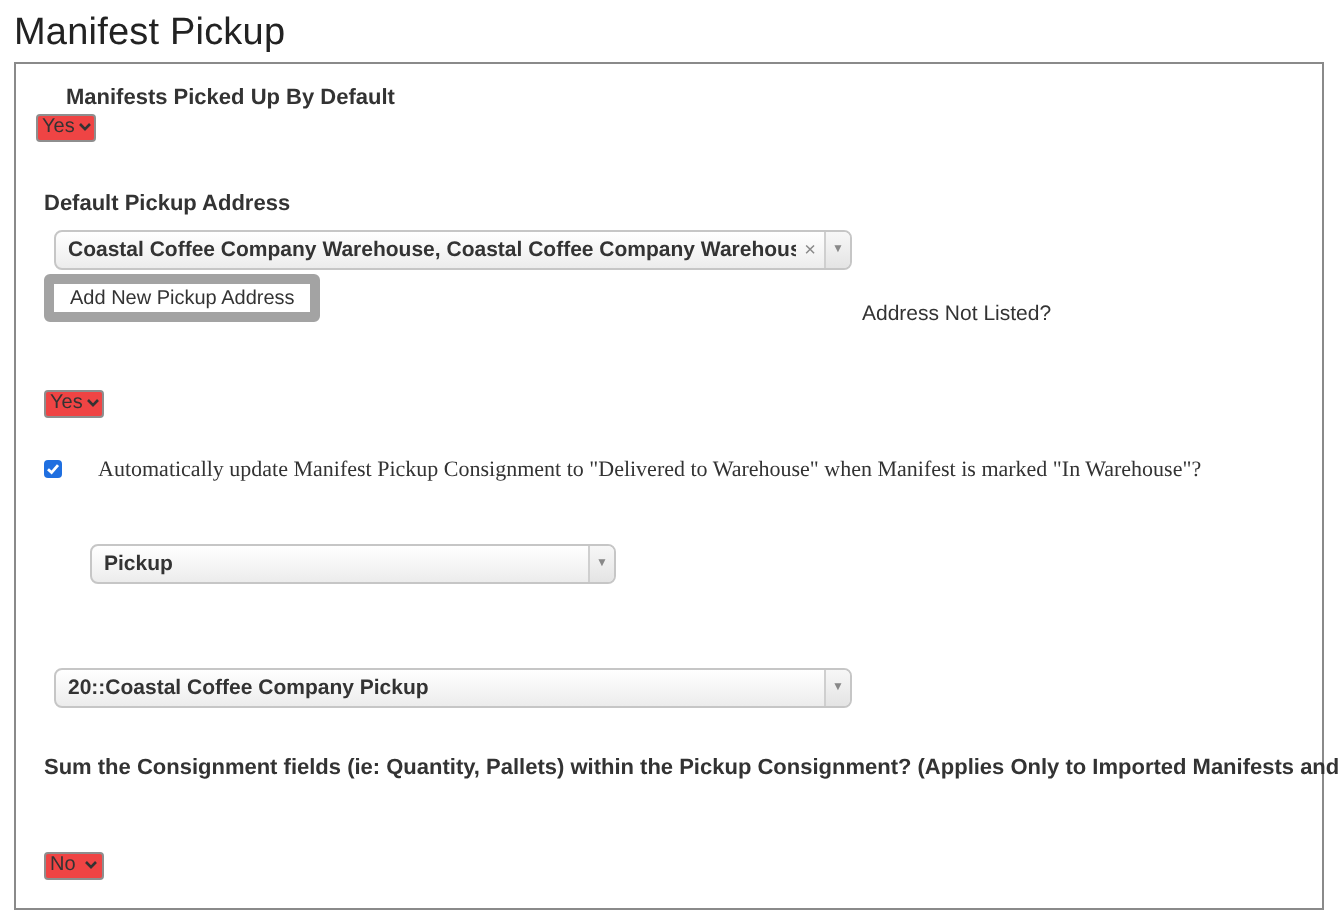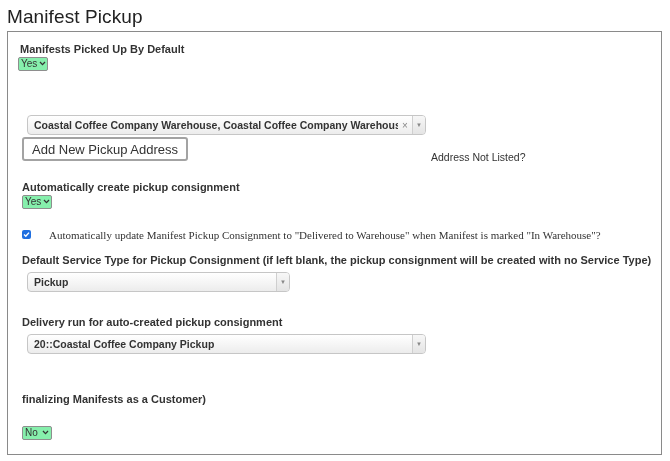--- a/index.html
+++ b/index.html
@@ -25,21 +25,21 @@
     .lbl {
       position: absolute;
       font-size: 11px; font-weight: bold; color: #333;
       white-space: nowrap;
     }
     .mini-select {
       position: absolute;
       height: 14px;
       border: 1px solid #8e8e8e;
       border-radius: 2px;
-      background: #86efac;
+      background: #ef4444;
       font-size: 10px; color: #333;
       display: flex; align-items: center;
       padding: 0 2px 0 2px;
       line-height: 12px;
     }
     .mini-select .chev {
       display: inline-block; width: 7px; height: 7px; margin-left: 2px;
       position: relative; top: -1px;
     }
     .mini-select .chev svg { display: block; }
@@ -64,24 +64,24 @@
       background: linear-gradient(#f7f7f7, #e4e4e4);
       display: flex; align-items: center; justify-content: center;
       font-size: 6px; color: #888;
     }
     .plain-text {
       position: absolute; font-size: 10.5px; color: #333; white-space: nowrap; margin-top: 32px;
     }
     .btn {
       position: absolute;
       height: 24px;
-      border: 2px solid #a3a3a3;
+      border: 5px solid #a3a3a3;
       border-radius: 3px;
       background: #fff;
-      font-size: 13px; color: #333;
+      font-size: 10px; color: #333;
       font-family: "Liberation Sans", sans-serif;
       padding: 0 8px;
       display: flex; align-items: center;
     }
     .cb {
       position: absolute;
       width: 9px; height: 9px;
       background: #1f6fe0;
       border-radius: 2px;
       display: flex; align-items: center; justify-content: center;
@@ -91,68 +91,66 @@
     }
   </style>
 </head>
 <body>
 
 <div class="page">
   <h1 class="page-title">Manifest Pickup</h1>
 
   <div class="panel">
 
-    <div class="lbl" style="left:12px; top:11px;">Manifests Picked Up By Default</div>
+    <div class="lbl" style="left:25px; top:11px;">Manifests Picked Up By Default</div>
     <div class="mini-select" style="left:10px; top:25px; width:30px;">
       <span>Yes</span>
       <span class="chev">
         <svg width="7" height="7" viewBox="0 0 7 7">
             <path d="M1 2 L3.5 4.6 L6 2" stroke="#333" stroke-width="1.3" fill="none"></path>
           </svg>
       </span>
     </div>
 
+    <div class="lbl" style="left:14px; top:64px;">Default Pickup Address</div>
     <div class="chosen" style="left:19px; top:83px; width:399px;">
       <span class="val">Coastal Coffee Company Warehouse, Coastal Coffee Company Warehouse, 2...</span>
       <span class="x">×</span>
       <span class="arrow">▼</span>
     </div>
     <div class="plain-text" style="left:423px; top:87px;">Address Not Listed?</div>
     <button class="btn" style="left:14px; top:105px;">Add New Pickup Address</button>
 
-    <div class="lbl" style="left:14px; top:149px;">Automatically create pickup consignment</div>
     <div class="mini-select" style="left:14px; top:163px; width:30px;">
       <span>Yes</span>
       <span class="chev">
         <svg width="7" height="7" viewBox="0 0 7 7">
             <path d="M1 2 L3.5 4.6 L6 2" stroke="#333" stroke-width="1.3" fill="none"></path>
           </svg>
       </span>
     </div>
 
     <div class="cb" style="left:14px; top:198px;">
       <svg width="7" height="7" viewBox="0 0 7 7">
           <path d="M1 3.6 L2.8 5.3 L6 1.6" stroke="#fff" stroke-width="1.4" fill="none"></path>
         </svg>
     </div>
     <div class="check-label" style="left:41px; top:197px;">Automatically update Manifest Pickup Consignment to "Delivered to Warehouse" when Manifest is marked "In Warehouse"?</div>
 
-    <div class="lbl" style="left:14px; top:222px;">Default Service Type for Pickup Consignment (if left blank, the pickup consignment will be created with no Service Type)</div>
-    <div class="chosen" style="left:19px; top:240px; width:263px;justify-content:center;">
+    <div class="chosen" style="left:37px; top:240px; width:263px;justify-content:center;">
       <span class="val">Pickup</span>
       <span class="arrow">▼</span>
     </div>
 
-    <div class="lbl" style="left:14px; top:284px;">Delivery run for auto-created pickup consignment</div>
     <div class="chosen" style="left:19px; top:302px; width:399px;">
       <span class="val">20::Coastal Coffee Company Pickup</span>
       <span class="arrow">▼</span>
     </div>
 
-    <div class="lbl" style="left:14px; top:361px;">finalizing Manifests as a Customer)</div>
+    <div class="lbl" style="left:14px; top:346px;">Sum the Consignment fields (ie: Quantity, Pallets) within the Pickup Consignment? (Applies Only to Imported Manifests and</div>
     <div class="mini-select" style="left:14px; top:394px; width:30px;">
       <span>No</span>
       <span class="chev" style="margin-left:4px;">
         <svg width="7" height="7" viewBox="0 0 7 7">
             <path d="M1 2 L3.5 4.6 L6 2" stroke="#333" stroke-width="1.3" fill="none"></path>
           </svg>
       </span>
     </div>
 
   </div>

